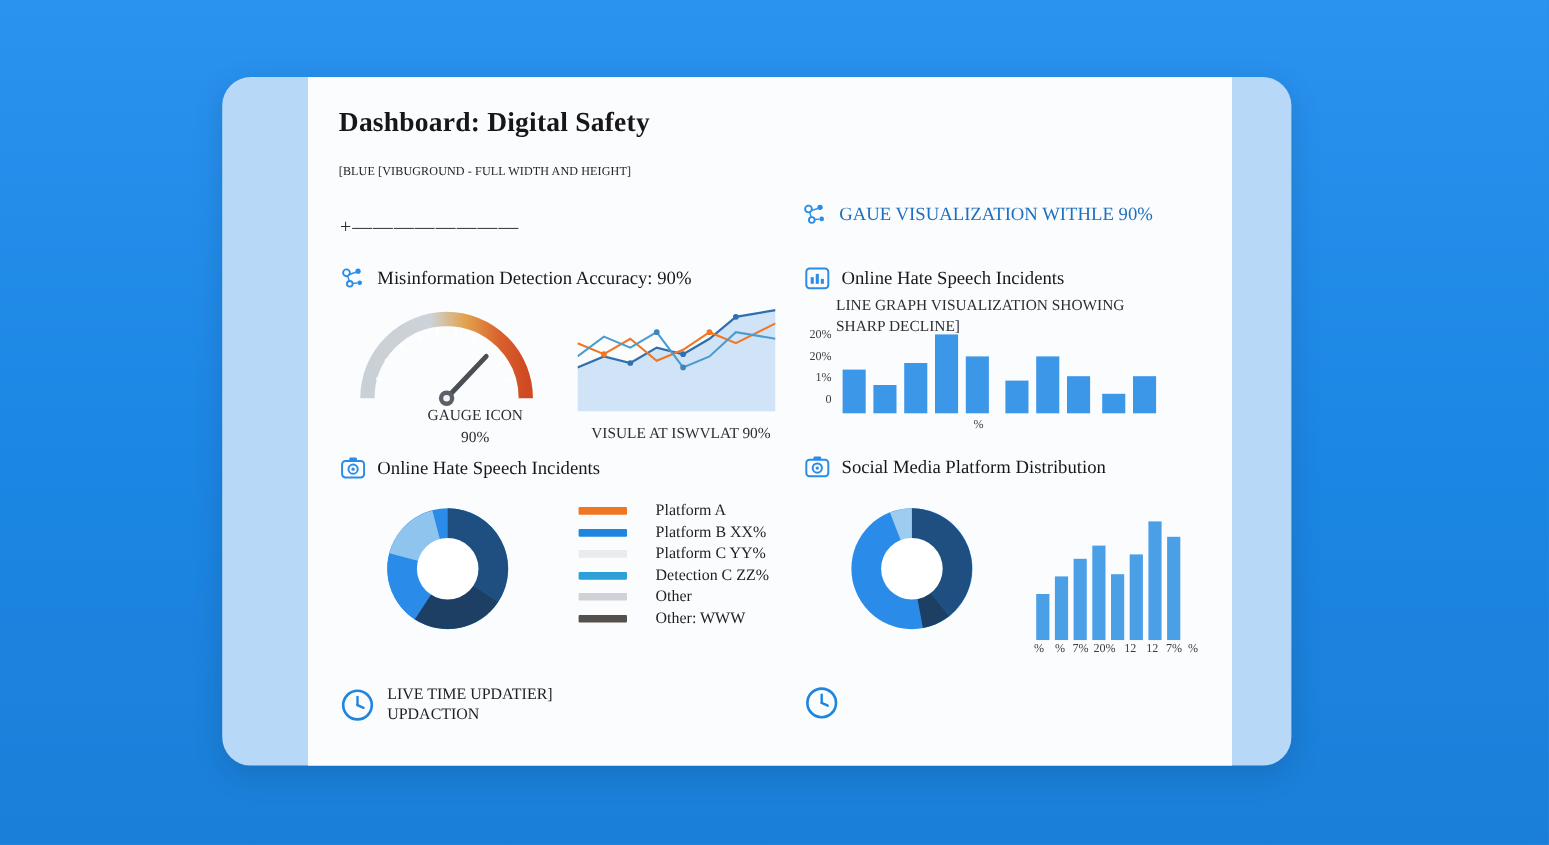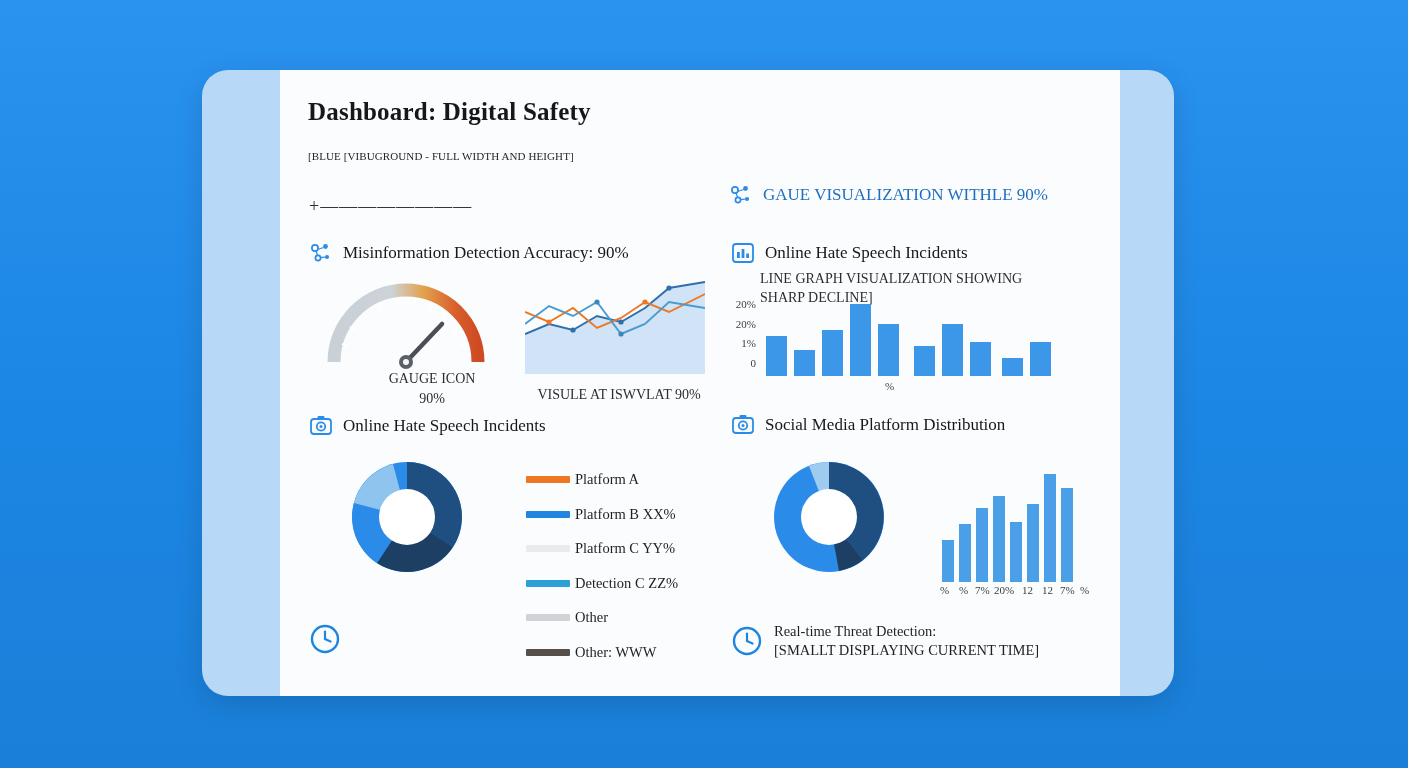--- a/index.html
+++ b/index.html
@@ -109,22 +109,21 @@
 
   .legend {
     position: absolute;
     font-size: 14.5px;
     color: #1d1f23;
   }
   .legend .row {
     display: flex;
     align-items: center;
     height: 19.5px;
-    gap: 5px;
-    margin-top: 15px;
+    gap: 26px;
   }
   .legend .sw {
     width: 44px;
     height: 7px;
     border-radius: 1px;
     flex: 0 0 44px;
   }
 
   .axis-lab {
     position: absolute;
@@ -387,32 +386,32 @@
         <div class="tick-lab" style="left:800px; top:514px;">%</div>
 
         <div class="footer-item" style="left:28px; top:552px;">
           <span class="ico" style="width:34px;height:34px;flex:0 0 34px;">
             <svg width="34" height="34" viewBox="0 0 34 34">
               <circle cx="17" cy="17" r="13" fill="none" stroke="#1f86e0" stroke-width="2.4"></circle>
               <line x1="17" y1="17" x2="17" y2="9.5" stroke="#1f86e0" stroke-width="2.2" stroke-linecap="round"></line>
               <line x1="17" y1="17" x2="22.5" y2="19.5" stroke="#1f86e0" stroke-width="2.2" stroke-linecap="round"></line>
             </svg>
           </span>
+          <span class="txt">
+            <span>LIVE TIME UPDATIER]</span><br>
+            <span>UPDACTION</span>
+          </span>
         </div>
 
         <div class="footer-item" style="left:450px; top:552px;">
           <span class="ico" style="width:34px;height:34px;flex:0 0 34px;">
             <svg width="34" height="34" viewBox="0 0 34 34">
               <circle cx="17" cy="17" r="13" fill="none" stroke="#1f86e0" stroke-width="2.4"></circle>
               <line x1="17" y1="17" x2="17" y2="9.5" stroke="#1f86e0" stroke-width="2.2" stroke-linecap="round"></line>
               <line x1="17" y1="17" x2="22.5" y2="19.5" stroke="#1f86e0" stroke-width="2.2" stroke-linecap="round"></line>
             </svg>
           </span>
-          <span class="txt">
-            <span>Real-time Threat Detection:</span><br>
-            <span>[SMALLT DISPLAYING CURRENT TIME]</span>
-          </span>
         </div>
 
       </div>
     </div>
   </div>
 </div>
 
 </body></html>

